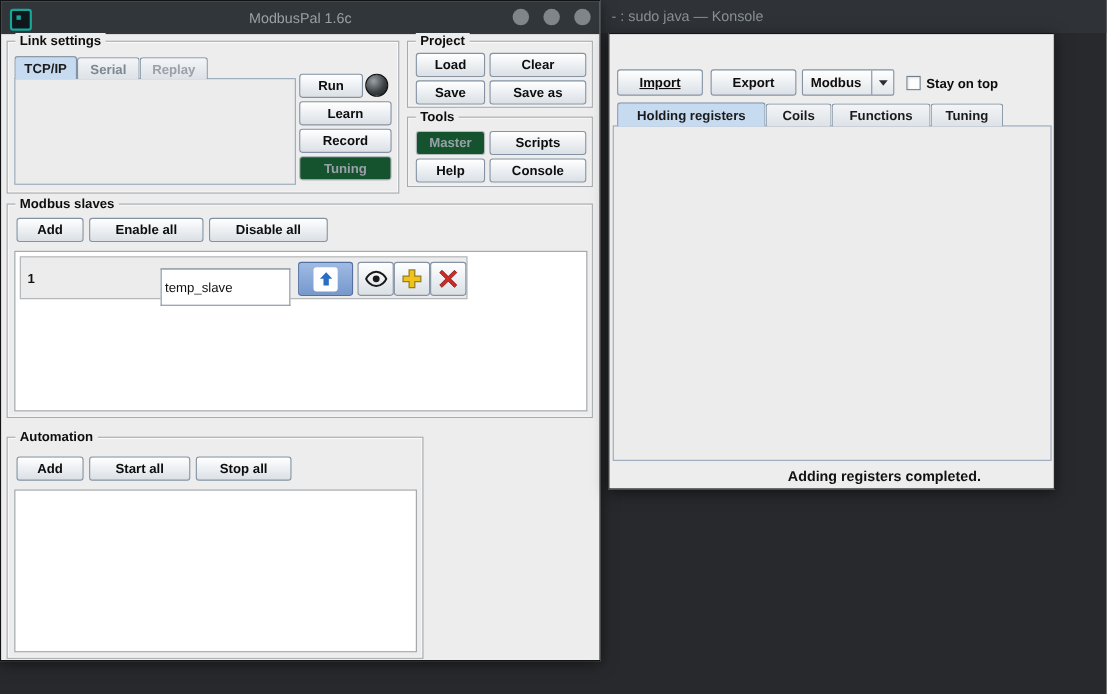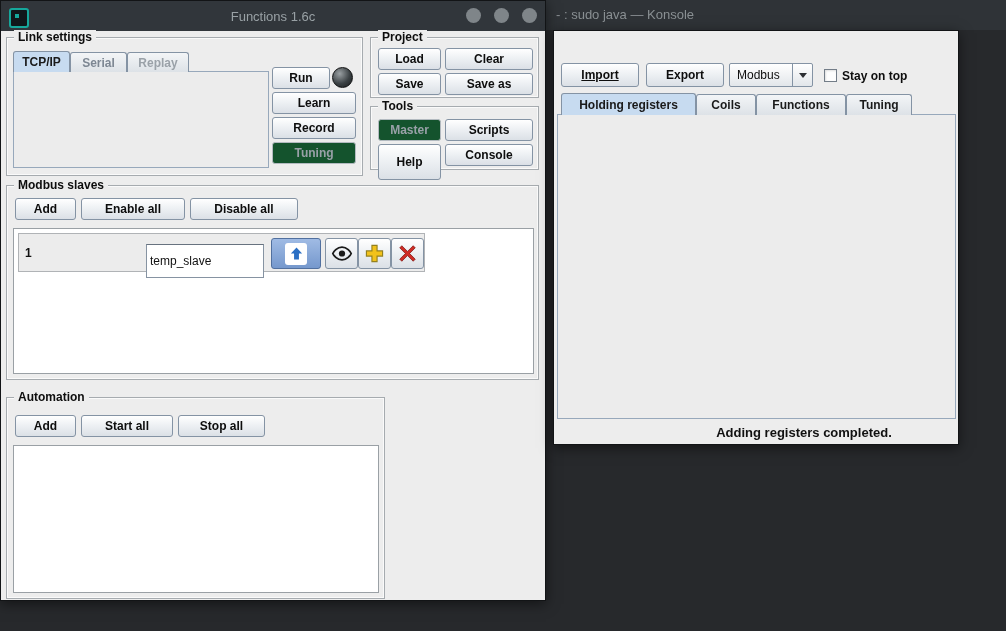--- a/index.html
+++ b/index.html
@@ -48,21 +48,21 @@
   .tab.muted2{color:#9aa1a8;}
   .tabpanel{border:1px solid #97a8bb;background:#ececec;z-index:1;}
   .tfield{border:1px solid #8693a2;border-top-color:#67727f;background:#fff;font-family:"Liberation Sans",sans-serif;font-size:12px;padding:16px 3px;color:#111;}
   .tfield.dim{color:#b6bcc3;border:1px solid #bcc6d1;background:#fcfdfe;}
   .label-dim{font-weight:bold;font-size:12px;color:#9aa0a6;}
   .led{border-radius:50%;border:1px solid #0e0f10;background:radial-gradient(circle at 35% 30%, #9aa0a3, #3c4245 55%, #17191a);}
   .whitebox{background:#ffffff;border:1px solid #9aa0a5;}
 
   
   .combo{display:flex;align-items:stretch;background:linear-gradient(180deg,#ffffff,#e2e6ea);border:1px solid #8493a4;border-radius:2px;}
-  .combo-text{flex:1;display:flex;align-items:center;padding-left:7px;font-weight:normal;font-size:12px;color:#0d0d0d;}
+  .combo-text{flex:1;display:flex;align-items:center;padding-left:7px;font-weight:bold;font-size:12px;color:#0d0d0d;}
   .combo-arrow{width:19px;border-left:1px solid #8493a4;display:flex;align-items:center;justify-content:center;}
   .combo-arrow::after{content:"";border-left:4px solid transparent;border-right:4px solid transparent;border-top:5px solid #2c2f33;}
   .checkbox{width:13px;height:13px;background:#fdfdfd;border:1px solid #737d88;box-shadow:inset 1px 1px 2px rgba(0,0,0,.12);}
   .check-label{font-weight:bold;font-size:12px;color:#0d0d0d;text-align:center;}
 
   
   .slave-row{background:#ececec;border:1px solid #b0b3b6;}
   .slave-id{font-weight:bold;font-size:12px;color:#111;}
   .arrow-tile{width:22px;height:22px;background:#fff;border-radius:3px;display:flex;align-items:center;justify-content:center;}
 
@@ -87,21 +87,21 @@
 </head>
 <body>
 
 <div class="abs topstrip"></div>
 <div class="abs konsole-title">- : sudo java — Konsole</div>
 
 <div class="abs win" style="left:0;top:0;width:546px;height:601px;">
 
   <div class="abs tbar" style="height:30px;">
     <span class="appicon" style="left:8px;top:7px;"></span>
-    <span class="wtitle dim">Functions 1.6c</span>
+    <span class="wtitle dim">ModbusPal 1.6c</span>
     <span class="circles" style="right:8px;top:7px;">
       <span class="circle"></span>
       <span class="circle"></span>
       <span class="circle"></span>
     </span>
   </div>
 
   <div class="abs group" style="left:5px;top:36px;width:357px;height:139px;">
     <span class="gtitle">Link settings</span>
   </div>
@@ -123,21 +123,21 @@
   <div class="abs btn" style="left:377px;top:47px;width:63px;height:22px;">Load</div>
   <div class="abs btn" style="left:444px;top:47px;width:88px;height:22px;">Clear</div>
   <div class="abs btn" style="left:377px;top:72px;width:63px;height:22px;">Save</div>
   <div class="abs btn" style="left:444px;top:72px;width:88px;height:22px;">Save as</div>
 
   <div class="abs group" style="left:369px;top:105px;width:169px;height:64px;">
     <span class="gtitle">Tools</span>
   </div>
   <div class="abs btn disabled" style="left:377px;top:118px;width:63px;height:22px;">Master</div>
   <div class="abs btn" style="left:444px;top:118px;width:88px;height:22px;">Scripts</div>
-  <div class="abs btn" style="left:377px;top:143px;width:63px;height:36px;">Help</div>
+  <div class="abs btn" style="left:377px;top:143px;width:63px;height:22px;">Help</div>
   <div class="abs btn" style="left:444px;top:143px;width:88px;height:22px;">Console</div>
 
   <div class="abs group" style="left:5px;top:184px;width:533px;height:195px;">
     <span class="gtitle">Modbus slaves</span>
   </div>
   <div class="abs btn" style="left:14px;top:197px;width:61px;height:22px;">Add</div>
   <div class="abs btn" style="left:80px;top:197px;width:104px;height:22px;">Enable all</div>
   <div class="abs btn" style="left:189px;top:197px;width:108px;height:22px;">Disable all</div>
   <div class="abs whitebox" style="left:12px;top:227px;width:521px;height:146px;">
     <div class="abs slave-row" style="left:4px;top:4px;width:407px;height:39px;">

